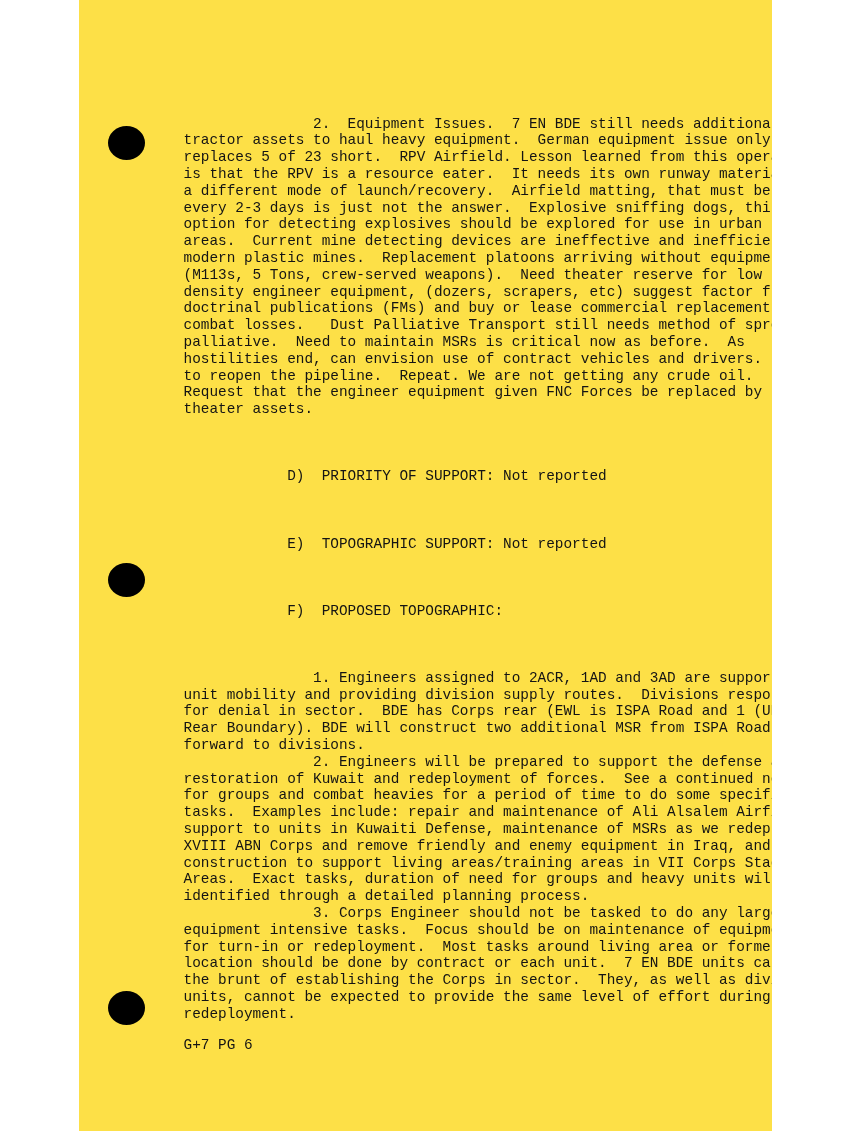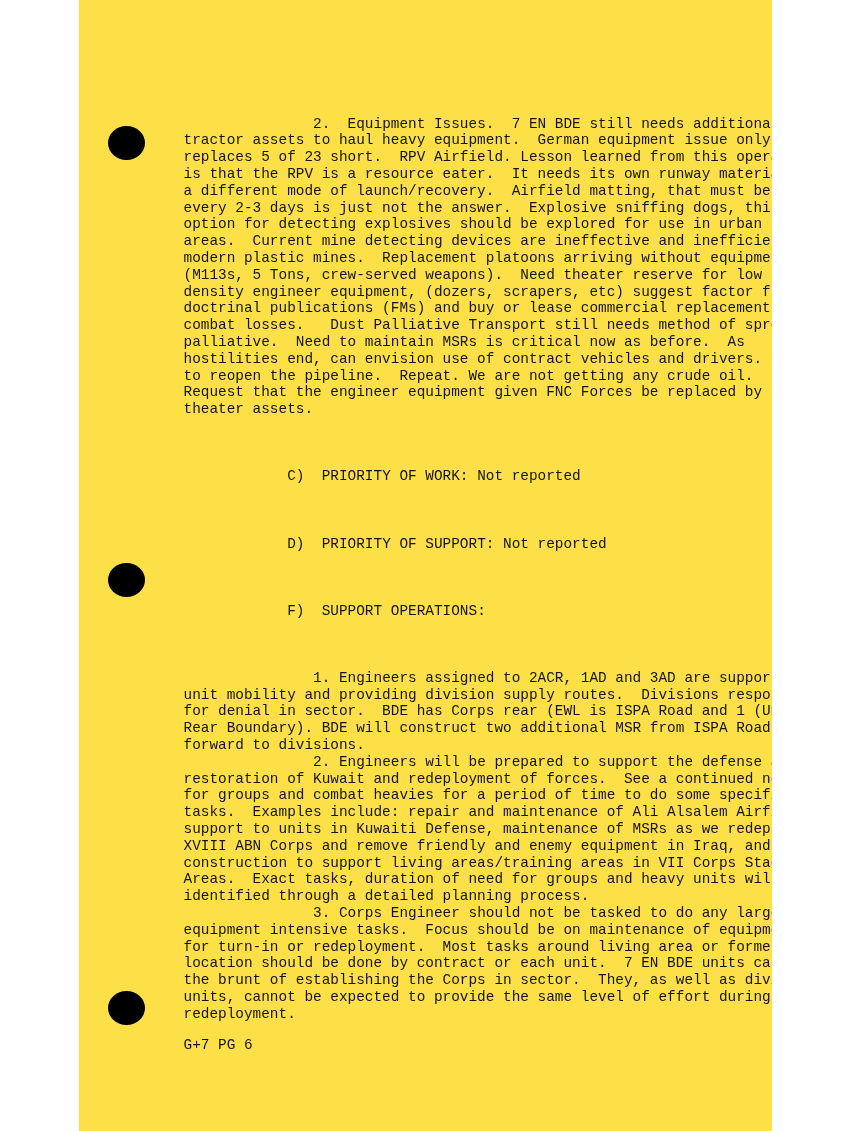--- a/index.html
+++ b/index.html
@@ -71,23 +71,23 @@
 modern plastic mines.  Replacement platoons arriving without equipment
 (M113s, 5 Tons, crew-served weapons).  Need theater reserve for low
 density engineer equipment, (dozers, scrapers, etc) suggest factor from
 doctrinal publications (FMs) and buy or lease commercial replacements for
 combat losses.   Dust Palliative Transport still needs method of spreading
 palliative.  Need to maintain MSRs is critical now as before.  As
 hostilities end, can envision use of contract vehicles and drivers.  Need
 to reopen the pipeline.  Repeat. We are not getting any crude oil.
 Request that the engineer equipment given FNC Forces be replaced by
 theater assets.</div>
-    <div class="block">            C)  PRIORITY OF WORK: Not reported</div>
     <div class="block">            D)  PRIORITY OF SUPPORT: Not reported</div>
-    <div class="block">            F)  SUPPORT OPERATIONS:</div>
+    <div class="block">            E)  TOPOGRAPHIC SUPPORT: Not reported</div>
+    <div class="block">            F)  PROPOSED TOPOGRAPHIC:</div>
     <div class="block">               1. Engineers assigned to 2ACR, 1AD and 3AD are supporting
 unit mobility and providing division supply routes.  Divisions responsible
 for denial in sector.  BDE has Corps rear (EWL is ISPA Road and 1 (UK) AD
 Rear Boundary). BDE will construct two additional MSR from ISPA Road
 forward to divisions.
                2. Engineers will be prepared to support the defense and
 restoration of Kuwait and redeployment of forces.  See a continued need
 for groups and combat heavies for a period of time to do some specific
 tasks.  Examples include: repair and maintenance of Ali Alsalem Airfield,
 support to units in Kuwaiti Defense, maintenance of MSRs as we redeploy

